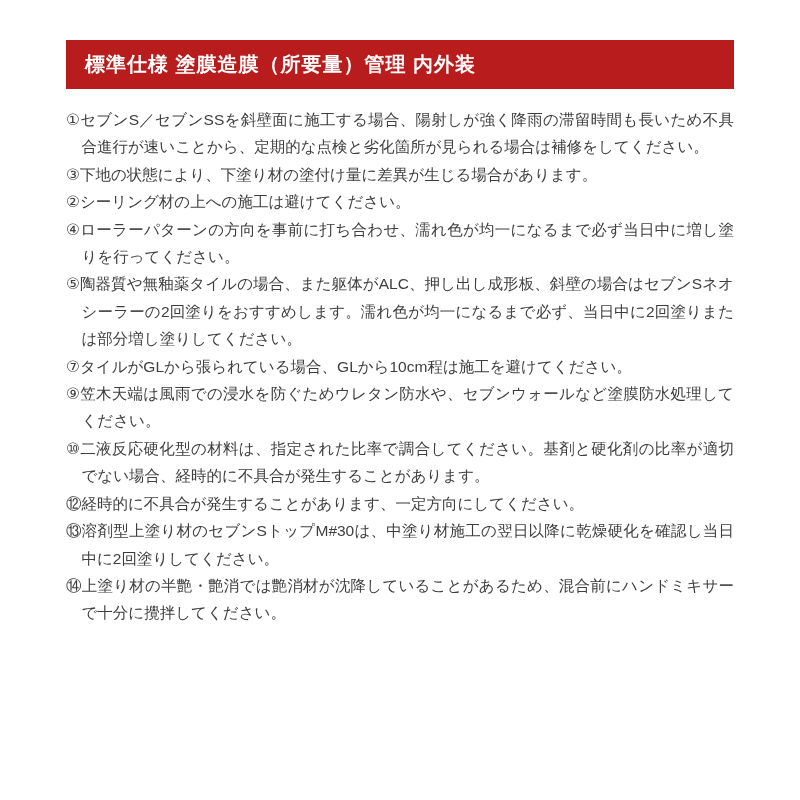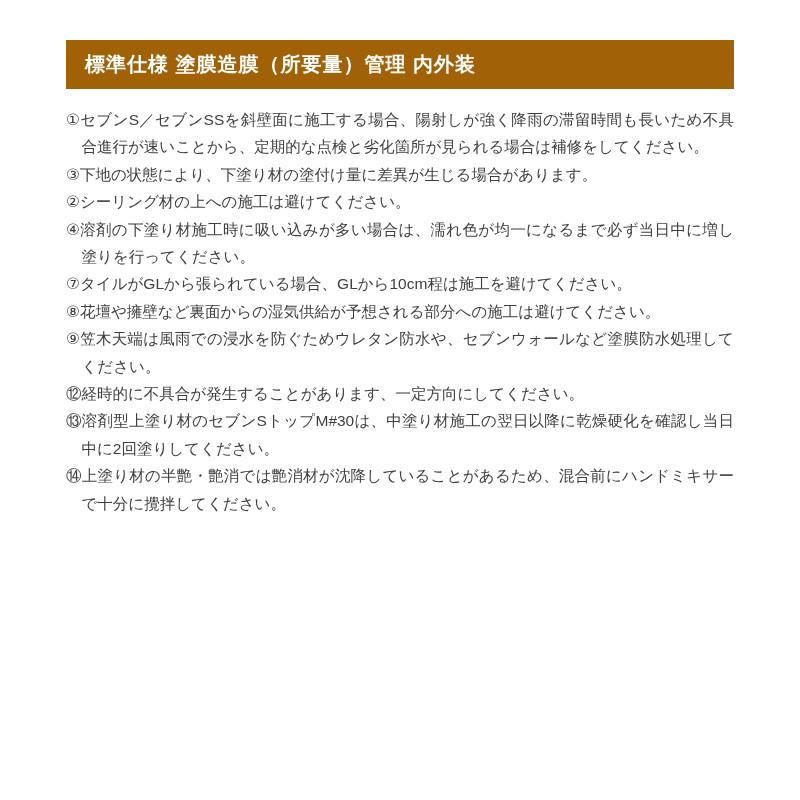--- a/index.html
+++ b/index.html
@@ -45,28 +45,29 @@
     text-indent: -1em;
   }
   .note-marker {
     display: inline;
   }
 </style>
 </head>
 <body>
 
 <div class="page">
-  <div class="header-bar" style="background: #a16207; color: rgb(255, 255, 255);">
+  <div class="header-bar" style="background: #b91c1c; color: rgb(255, 255, 255);">
     <span class="header-title">標準仕様 塗膜造膜（所要量）管理 内外装</span>
   </div>
   <div class="notes" style="color: rgb(62, 62, 62); margin-top: 17px;">
       <div class="note-item"><span class="note-marker">①</span><span>セブンS／セブンSSを斜壁面に施工する場合、陽射しが強く降雨の滞留時間も長いため不具合進行が速いことから、定期的な点検と劣化箇所が見られる場合は補修をしてください。</span></div>
       <div class="note-item"><span class="note-marker">③</span><span>下地の状態により、下塗り材の塗付け量に差異が生じる場合があります。</span></div>
       <div class="note-item"><span class="note-marker">②</span><span>シーリング材の上への施工は避けてください。</span></div>
-      <div class="note-item"><span class="note-marker">④</span><span>溶剤の下塗り材施工時に吸い込みが多い場合は、濡れ色が均一になるまで必ず当日中に増し塗りを行ってください。</span></div>
+      <div class="note-item"><span class="note-marker">④</span><span>ローラーパターンの方向を事前に打ち合わせ、濡れ色が均一になるまで必ず当日中に増し塗りを行ってください。</span></div>
+      <div class="note-item"><span class="note-marker">⑤</span><span>陶器質や無釉薬タイルの場合、また躯体がALC、押し出し成形板、斜壁の場合はセブンSネオシーラーの2回塗りをおすすめします。濡れ色が均一になるまで必ず、当日中に2回塗りまたは部分増し塗りしてください。</span></div>
       <div class="note-item"><span class="note-marker">⑦</span><span>タイルがGLから張られている場合、GLから10cm程は施工を避けてください。</span></div>
-      <div class="note-item"><span class="note-marker">⑧</span><span>花壇や擁壁など裏面からの湿気供給が予想される部分への施工は避けてください。</span></div>
       <div class="note-item"><span class="note-marker">⑨</span><span>笠木天端は風雨での浸水を防ぐためウレタン防水や、セブンウォールなど塗膜防水処理してください。</span></div>
+      <div class="note-item"><span class="note-marker">⑩</span><span>二液反応硬化型の材料は、指定された比率で調合してください。基剤と硬化剤の比率が適切でない場合、経時的に不具合が発生することがあります。</span></div>
       <div class="note-item"><span class="note-marker">⑫</span><span>経時的に不具合が発生することがあります、一定方向にしてください。</span></div>
       <div class="note-item"><span class="note-marker">⑬</span><span>溶剤型上塗り材のセブンSトップM#30は、中塗り材施工の翌日以降に乾燥硬化を確認し当日中に2回塗りしてください。</span></div>
       <div class="note-item"><span class="note-marker">⑭</span><span>上塗り材の半艶・艶消では艶消材が沈降していることがあるため、混合前にハンドミキサーで十分に攪拌してください。</span></div>
     </div>
 </div>
 
 </body></html>

